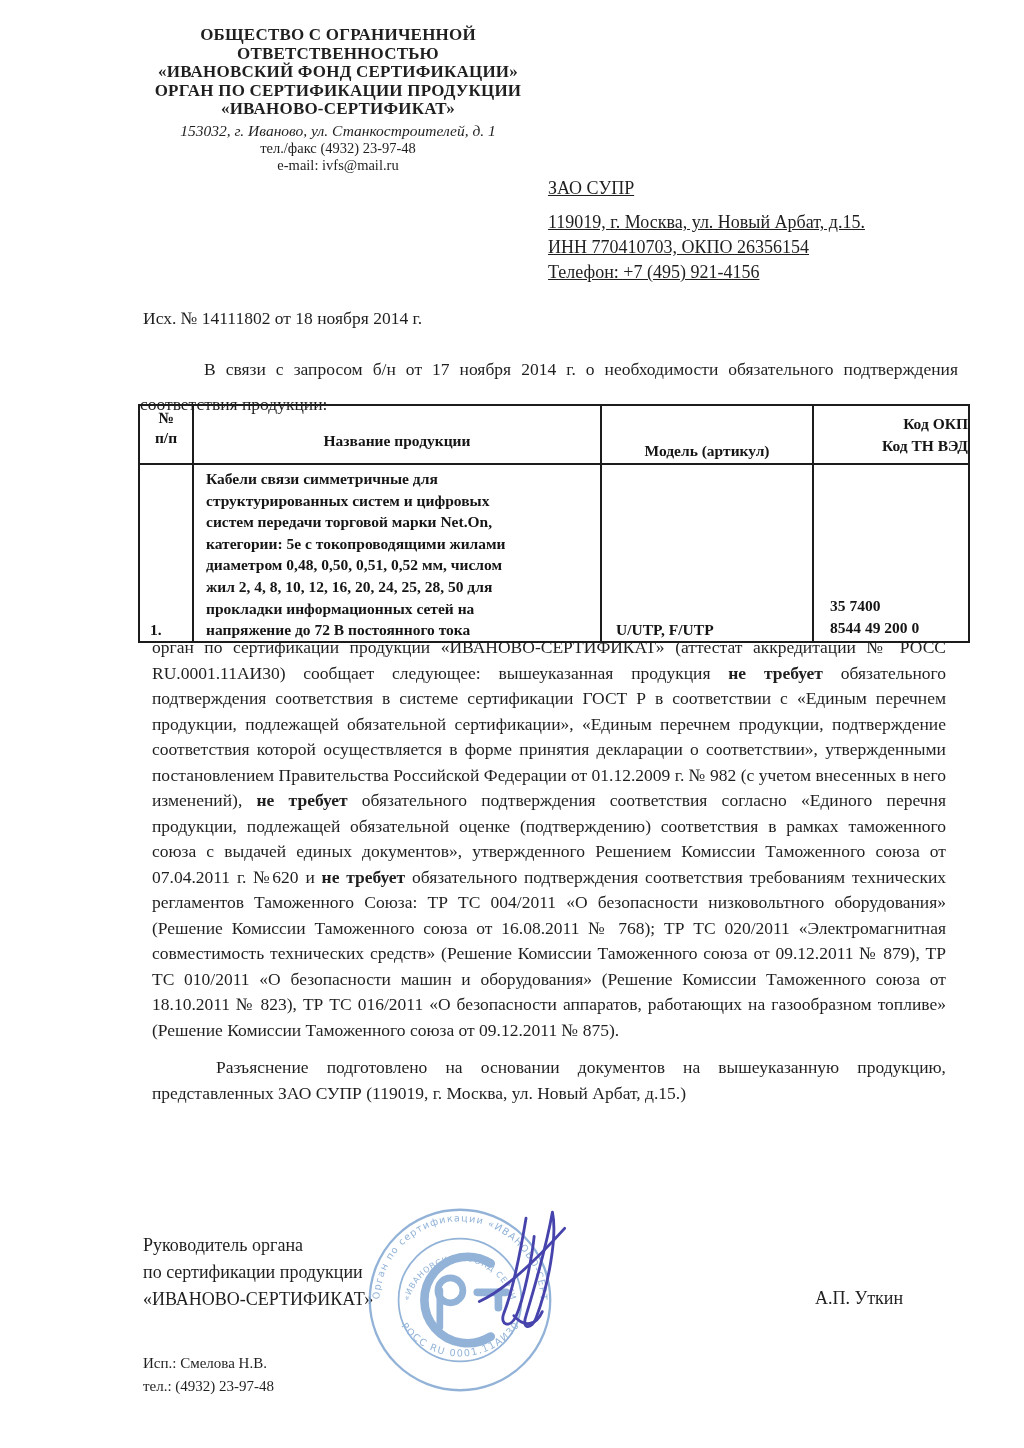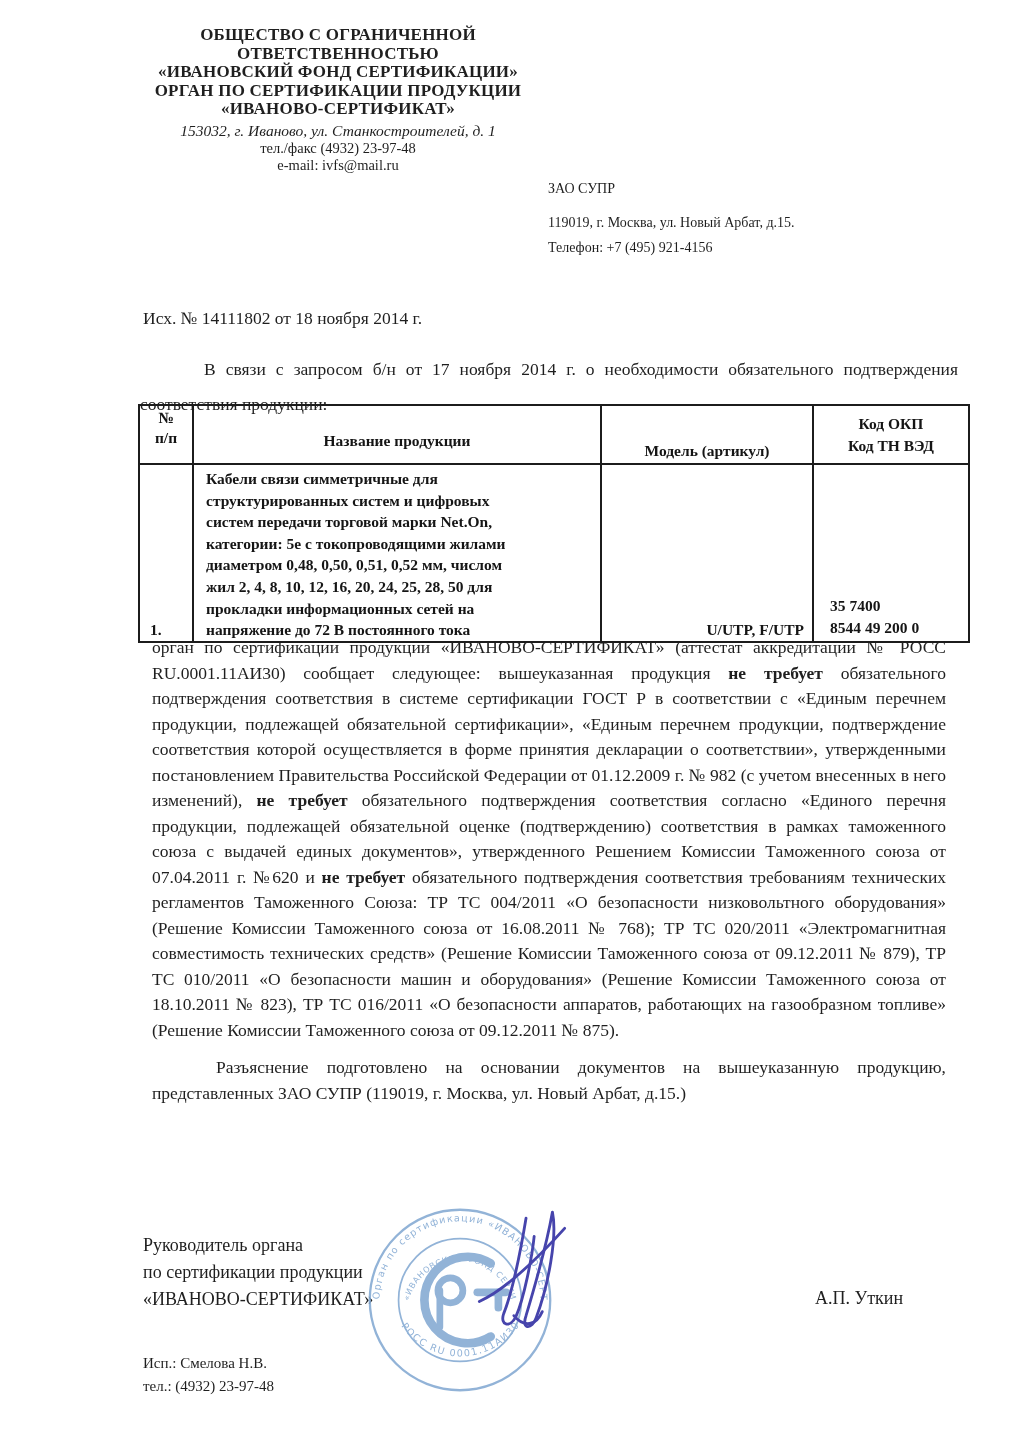--- a/index.html
+++ b/index.html
@@ -9,40 +9,40 @@
     font-family:"Liberation Serif", serif;
     overflow:hidden;
   }
   
   .sender { position:absolute; left:152px; top:26px; width:372px; text-align:center; }
   .sender .org-lines { font-weight:bold; font-size:17px; line-height:18.5px; letter-spacing:.2px; }
   .sender .addr { font-size:15.5px; line-height:18px; margin-top:3px;font-style:italic; }
   .sender .tel  { font-size:14.5px; line-height:17px; }
   .sender .mail { font-size:14.5px; line-height:17px; }
   
-  .recipient { position:absolute; left:548px; top:176px; width:430px; font-size:14px; line-height:25px; }
+  .recipient { position:absolute; left:548px; top:176px; width:430px; font-size:18px; line-height:25px;text-decoration:underline; }
   .recipient .r-name { margin-bottom:9px; }
   
   .ref-line { position:absolute; left:143px; top:308px; font-size:17.5px; }
   
   .intro { position:absolute; left:140px; top:352px; width:818px;
            font-size:17.5px; line-height:35px; text-align:justify; text-indent:64px; }
   
   .prod-table { position:absolute; left:138px; top:404px; width:822px;
                 border-collapse:collapse; table-layout:fixed; }
   .prod-table td { border:2px solid #1c1c1c; padding:0; font-weight:bold; font-size:15.5px; color:#151515; }
   .prod-table .h-num   { width:52px;  text-align:center; vertical-align:top; line-height:20px; padding-top:2px; }
   .prod-table .h-name  { width:406px; text-align:center; vertical-align:bottom; padding-bottom:13px; }
   .prod-table .h-model { width:210px; text-align:center; vertical-align:bottom; padding-bottom:3px; }
-  .prod-table .h-code  { width:154px; text-align:center; vertical-align:middle; line-height:22px; }
+  .prod-table .h-code  { width:154px; text-align:right; vertical-align:middle; line-height:22px; }
   .prod-table .hrow td { height:44px; }
   .prod-table .brow td { height:172px; }
   .prod-table .b-num   { vertical-align:bottom; padding:0 0 2px 10px; }
   .prod-table .b-name  { vertical-align:top; padding:3px 6px 0 12px; line-height:21.6px; }
-  .prod-table .b-model { vertical-align:bottom; padding:0 8px 2px 14px;text-align:right; }
+  .prod-table .b-model { vertical-align:bottom; padding:0 8px 2px 14px; }
   .prod-table .b-code  { vertical-align:bottom; padding:0 0 2px 16px; line-height:22px; }
   
   .body-text { position:absolute; left:140px; top:623px; width:818px;
                font-size:17.5px; line-height:25.5px; text-align:justify; }
   .body-text p { margin:12px; }
   .body-text p.indent { text-indent:64px; }
   
   .sig-title { position:absolute; left:143px; top:1232px; font-size:18px; line-height:27px; }
   .sig-name  { position:absolute; left:815px; top:1288px; font-size:18px; }
   .stamp-svg { position:absolute; left:364px; top:1204px; width:192px; height:192px; opacity:.85; }
@@ -64,20 +64,21 @@
         <div>«ИВАНОВО-СЕРТИФИКАТ»</div>
       </div>
     <div class="addr">153032, г. Иваново, ул. Станкостроителей, д. 1</div>
     <div class="tel">тел./факс (4932) 23-97-48</div>
     <div class="mail">e-mail: ivfs@mail.ru</div>
   </div>
 
   <div class="recipient">
     <div class="r-name">ЗАО СУПР</div>
     <div>119019, г. Москва, ул. Новый Арбат, д.15.</div>
+    <div>ИНН 770410703, ОКПО 26356154</div>
     <div>Телефон: +7 (495) 921-4156</div>
   </div>
 
   <div class="ref-line">Исх. № 14111802  от 18 ноября 2014 г.</div>
 
   <div class="intro">В связи с запросом б/н от 17 ноября 2014 г. о необходимости обязательного подтверждения соответствия продукции:</div>
 
   <table class="prod-table">
     <tbody>
       <tr class="hrow">

